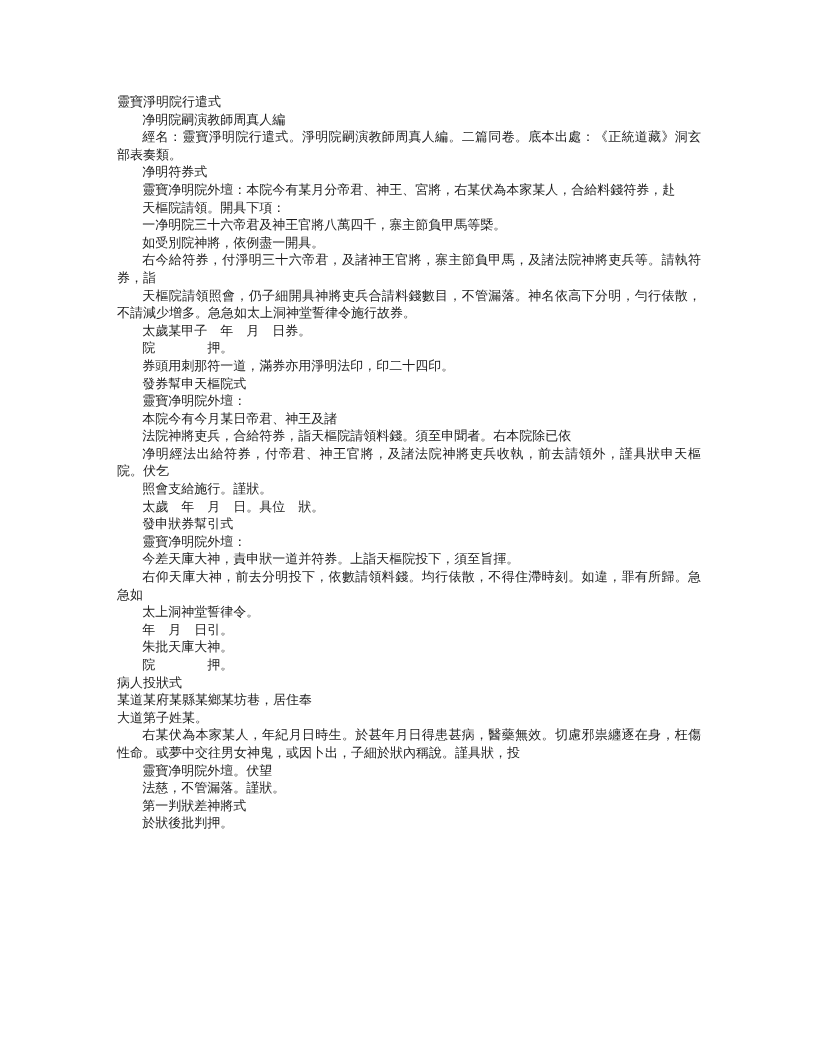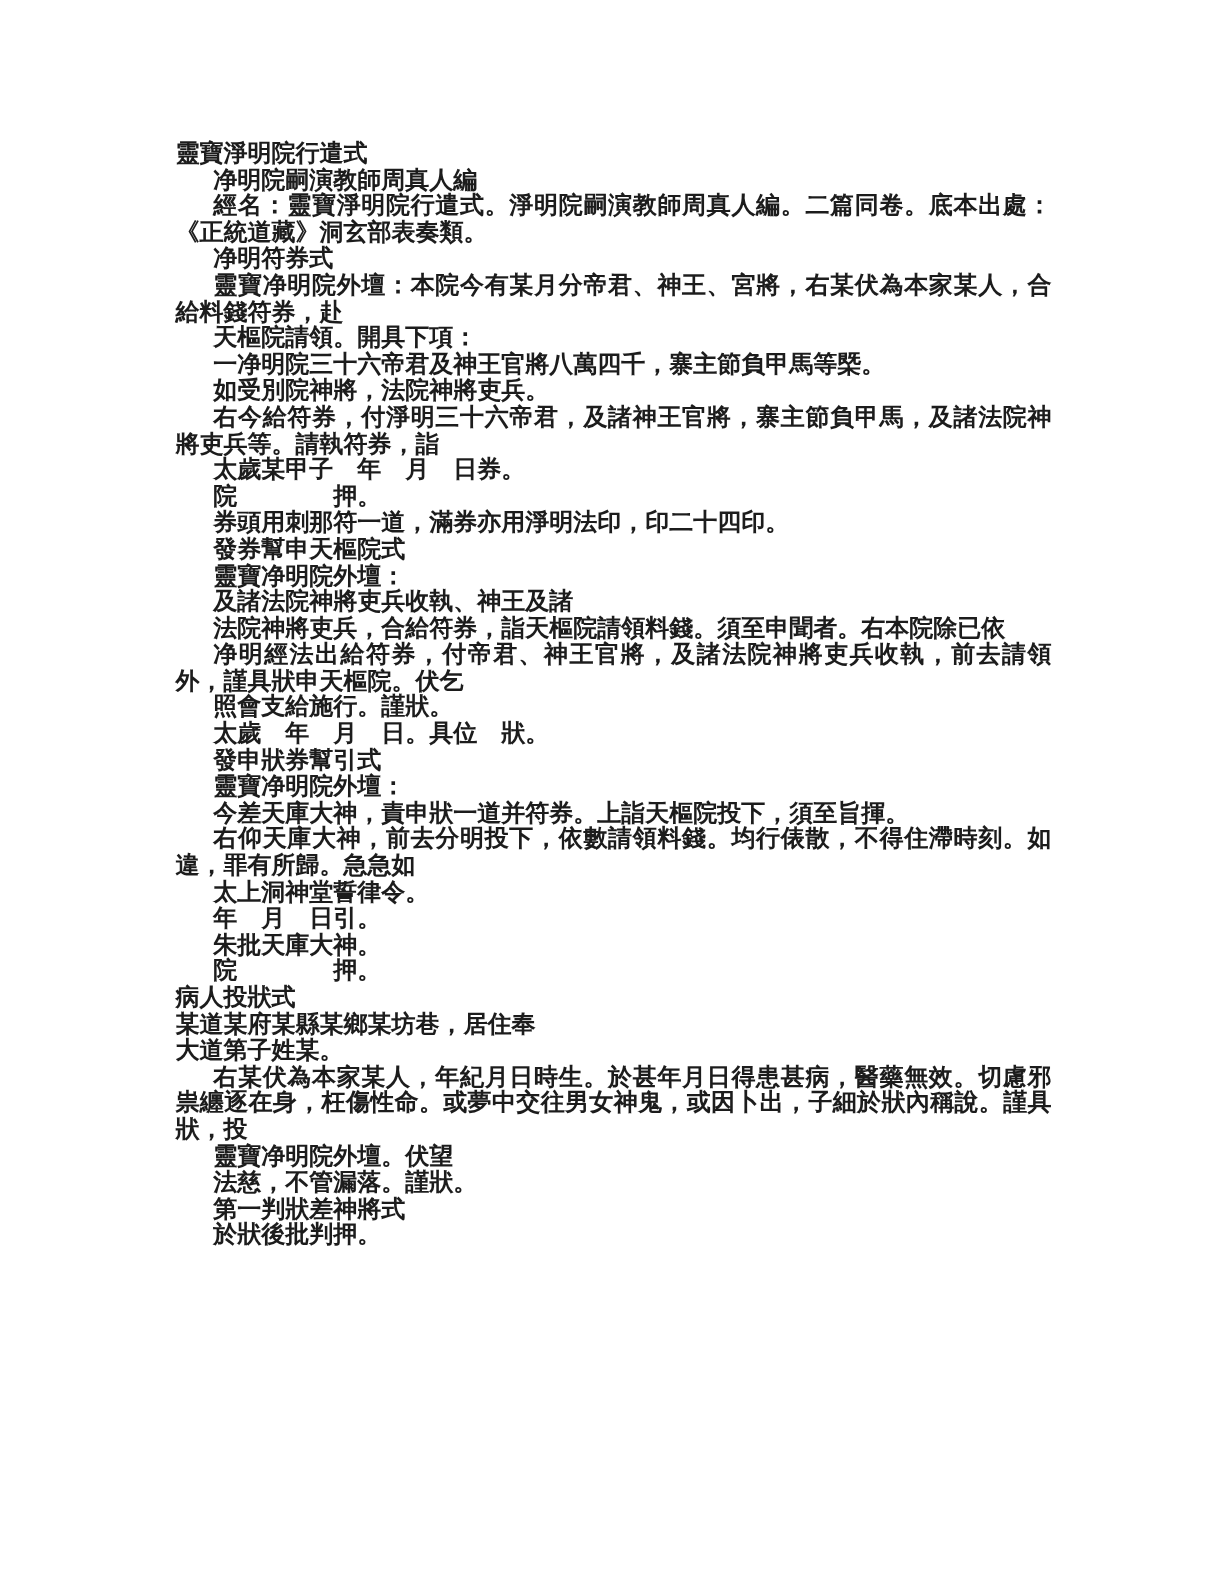--- a/index.html
+++ b/index.html
@@ -23,57 +23,57 @@
   }
   #textblock {
     position: absolute;
     left: 117px;
     top: 93px;
     width: 584px;
   }
   .para {
     margin: 0;
     padding: 0;
-    font-size: 16px;
+    font-size: 13px;
     line-height: 17.6px;
     text-align: justify;
     text-justify: inter-character;
     letter-spacing: 0px;
     word-break: break-all;
     white-space: pre-wrap;
     color: #1c1c1c;
-    font-weight: bold;
   }
   .para.indent {
     text-indent: 25.2px;
   }
   .para.flush {
     text-indent: 0;
   }
 </style>
 </head>
 <body>
 
 <div id="page">
   <div id="textblock">
     <p class="para flush">靈寶淨明院行遣式</p>
     <p class="para indent">净明院嗣演教師周真人編</p>
     <p class="para indent">經名：靈寶淨明院行遣式。淨明院嗣演教師周真人編。二篇同卷。底本出處：《正統道藏》洞玄部表奏類。</p>
     <p class="para indent">净明符券式</p>
     <p class="para indent">靈寶净明院外壇：本院今有某月分帝君、神王、宮將，右某伏為本家某人，合給料錢符券，赴</p>
     <p class="para indent">天樞院請領。開具下項：</p>
     <p class="para indent">一净明院三十六帝君及神王官將八萬四千，寨主節負甲馬等槩。</p>
-    <p class="para indent">如受別院神將，法院神將吏兵。</p>
+    <p class="para indent">如受別院神將，依例盡一開具。</p>
     <p class="para indent">右今給符券，付淨明三十六帝君，及諸神王官將，寨主節負甲馬，及諸法院神將吏兵等。請執符券，詣</p>
+    <p class="para indent">天樞院請領照會，仍子細開具神將吏兵合請料錢數目，不管漏落。神名依高下分明，勻行俵散，不請減少增多。急急如太上洞神堂誓律令施行故券。</p>
     <p class="para indent">太歲某甲子　年　月　日券。</p>
     <p class="para indent">院　　　　押。</p>
     <p class="para indent">券頭用刺那符一道，滿券亦用淨明法印，印二十四印。</p>
     <p class="para indent">發券幫申天樞院式</p>
     <p class="para indent">靈寶净明院外壇：</p>
-    <p class="para indent">及諸法院神將吏兵收執、神王及諸</p>
+    <p class="para indent">本院今有今月某日帝君、神王及諸</p>
     <p class="para indent">法院神將吏兵，合給符券，詣天樞院請領料錢。須至申聞者。右本院除已依</p>
     <p class="para indent">净明經法出給符券，付帝君、神王官將，及諸法院神將吏兵收執，前去請領外，謹具狀申天樞院。伏乞</p>
     <p class="para indent">照會支給施行。謹狀。</p>
     <p class="para indent">太歲　年　月　日。具位　狀。</p>
     <p class="para indent">發申狀券幫引式</p>
     <p class="para indent">靈寶净明院外壇：</p>
     <p class="para indent">今差天庫大神，責申狀一道并符券。上詣天樞院投下，須至旨揮。</p>
     <p class="para indent">右仰天庫大神，前去分明投下，依數請領料錢。均行俵散，不得住滯時刻。如違，罪有所歸。急急如</p>
     <p class="para indent">太上洞神堂誓律令。</p>
     <p class="para indent">年　月　日引。</p>

